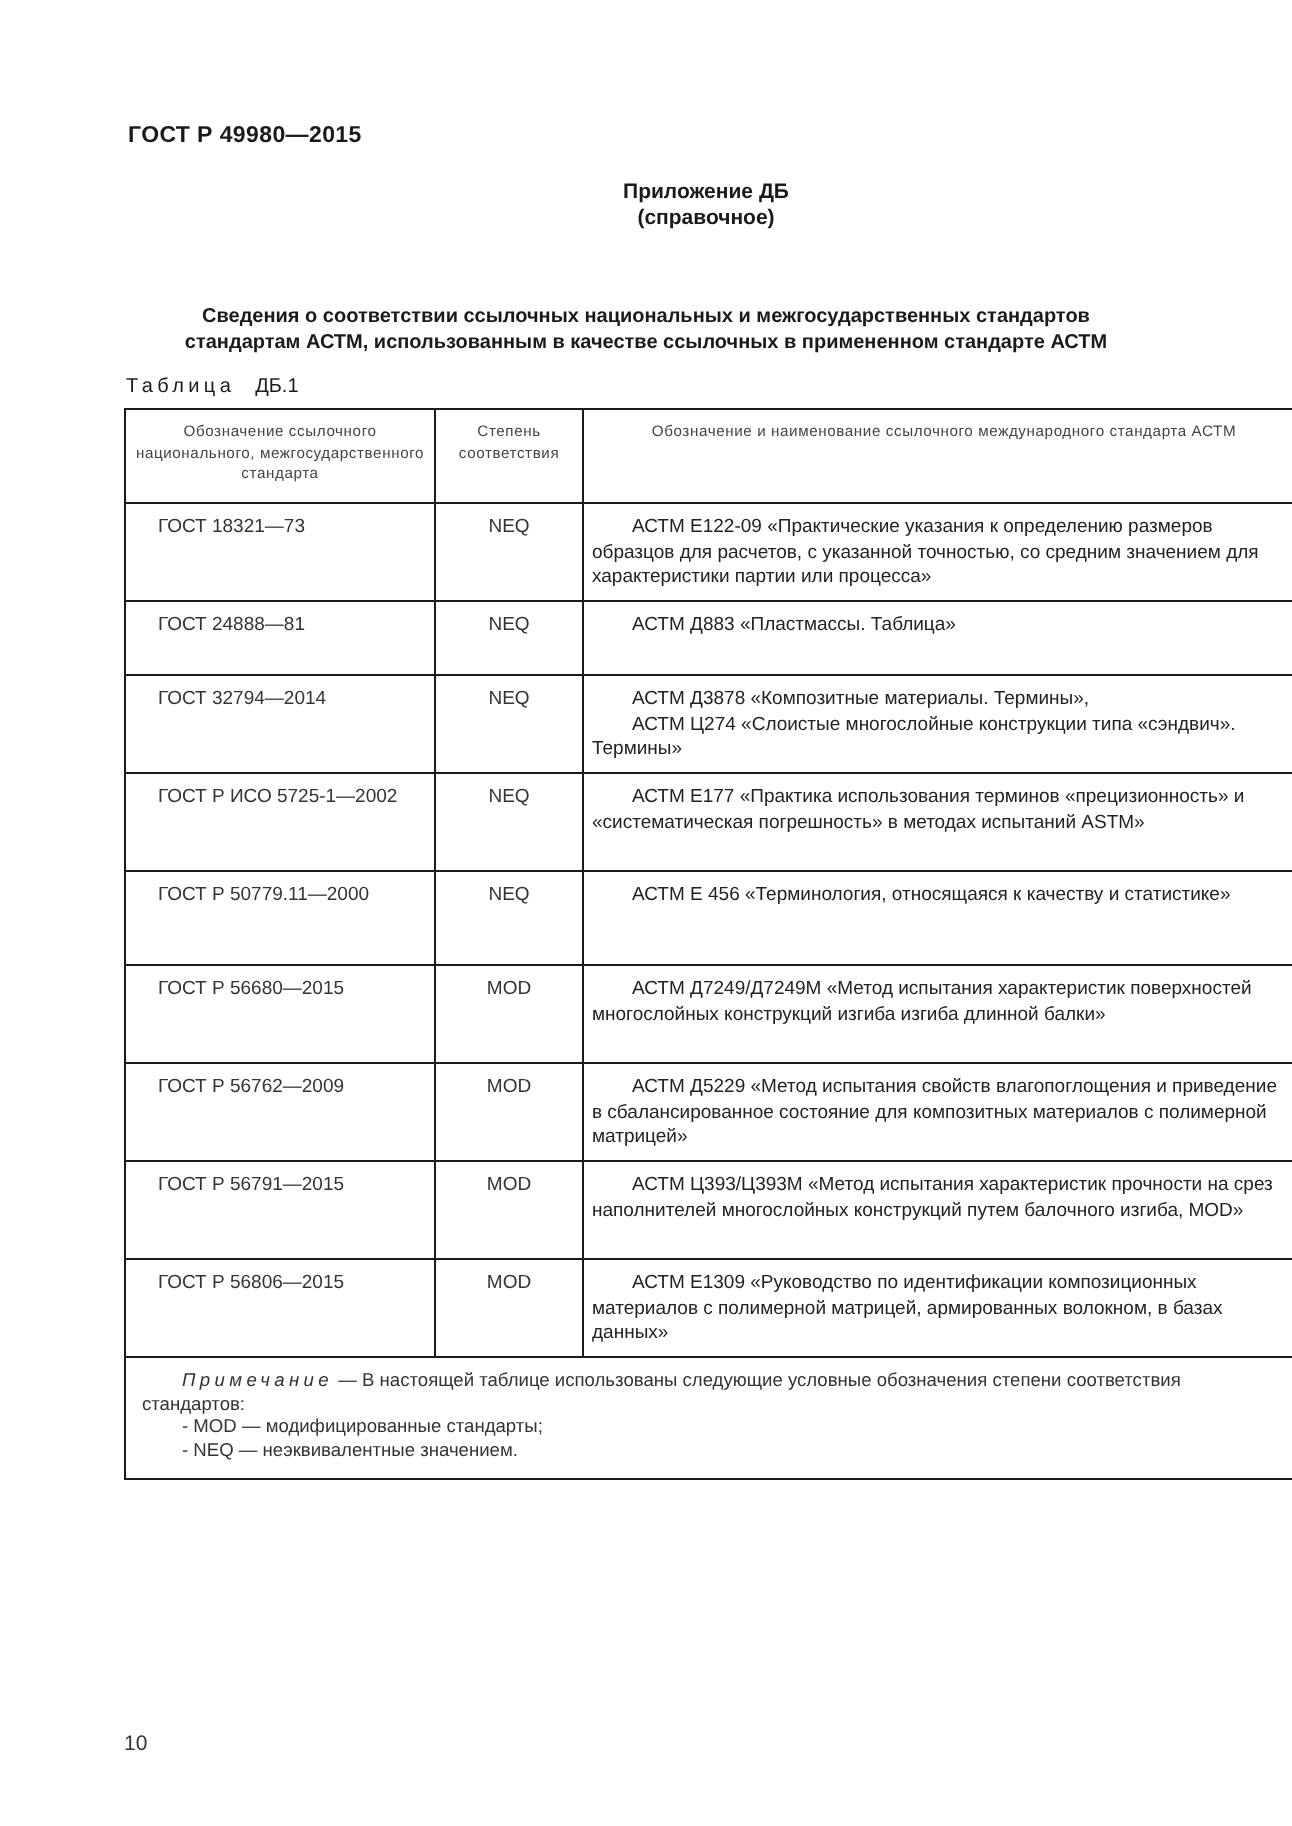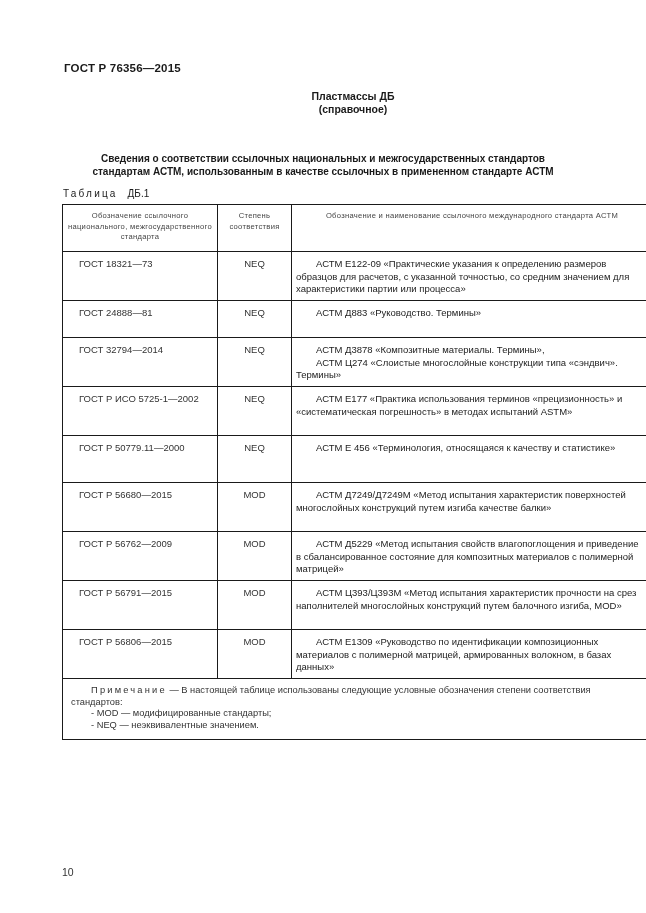--- a/index.html
+++ b/index.html
@@ -46,34 +46,34 @@
   td.deg { text-align: center; padding-top: 6px !important; color: #333; }
   td.astm { padding: 6px 10px 4px 4px !important; color: #222; }
   td.astm .line { text-indent: 20px; }
   tr.r1 td { height: 26px; }
   tr.r3 td { height: 36px; }
   tr.r2 td { height: 38px; }
   tr.note td {
     padding: 6px 8px 8px 8px !important; font-size: 9.3px; line-height: 11.5px; color: #333;
     height: 40px;
   }
-  .note-head { letter-spacing: 2.2px; }
+  .note-head { letter-spacing: 2.2px; font-style: italic; }
   .note .ind { padding-left: 20px; }
   .note .first { text-indent: 20px; }
   .page-num {
     position: absolute; left: 62px; top: 842px; font-size: 10.5px; color: #333; margin-top: 24px;
   }
 </style>
 </head>
 <body>
 
-<div class="doc-id">ГОСТ  Р 76356—2015</div>
+<div class="doc-id">ГОСТ  Р 49980—2015</div>
 
 <div class="annex">
-  <div>Пластмассы ДБ</div>
+  <div>Приложение ДБ</div>
   <div>(справочное)</div>
 </div>
 
 <div class="doc-title">
   <div>Сведения о соответствии ссылочных национальных и межгосударственных стандартов</div>
   <div>стандартам АСТМ, использованным в качестве ссылочных в примененном стандарте АСТМ</div>
 </div>
 
 <div class="table-caption">
   <span>Таблица</span>&nbsp;
@@ -93,21 +93,21 @@
       <td class="gost">ГОСТ 18321—73</td>
       <td class="deg">NEQ</td>
       <td class="astm">
           <div class="line">АСТМ Е122-09 «Практические указания к определению размеров образцов для расчетов, с указанной точностью, со средним значением для характеристики партии или процесса»</div>
         </td>
     </tr>
     <tr class="r1">
       <td class="gost">ГОСТ 24888—81</td>
       <td class="deg">NEQ</td>
       <td class="astm">
-          <div class="line">АСТМ Д883 «Руководство. Термины»</div>
+          <div class="line">АСТМ Д883 «Пластмассы. Таблица»</div>
         </td>
     </tr>
     <tr class="r2">
       <td class="gost">ГОСТ 32794—2014</td>
       <td class="deg">NEQ</td>
       <td class="astm">
         <div class="line">АСТМ Д3878 «Композитные материалы. Термины»,</div>
         <div class="line">АСТМ Ц274 «Слоистые многослойные конструкции типа «сэндвич». Термины»</div>
       </td>
     </tr>
@@ -122,21 +122,21 @@
       <td class="gost">ГОСТ Р 50779.11—2000</td>
       <td class="deg">NEQ</td>
       <td class="astm">
           <div class="line">АСТМ Е 456 «Терминология, относящаяся к качеству и статистике»</div>
         </td>
     </tr>
     <tr class="r2">
       <td class="gost">ГОСТ Р 56680—2015</td>
       <td class="deg">MOD</td>
       <td class="astm">
-          <div class="line">АСТМ Д7249/Д7249М «Метод испытания характеристик поверхностей многослойных конструкций путем изгиба качестве балки»</div>
+          <div class="line">АСТМ Д7249/Д7249М «Метод испытания характеристик поверхностей многослойных конструкций изгиба изгиба длинной балки»</div>
         </td>
     </tr>
     <tr class="r2">
       <td class="gost">ГОСТ Р 56762—2009</td>
       <td class="deg">MOD</td>
       <td class="astm">
           <div class="line">АСТМ Д5229 «Метод испытания свойств влагопоглощения и приведение в сбалансированное состояние для композитных материалов с полимерной матрицей»</div>
         </td>
     </tr>
     <tr class="r2">

